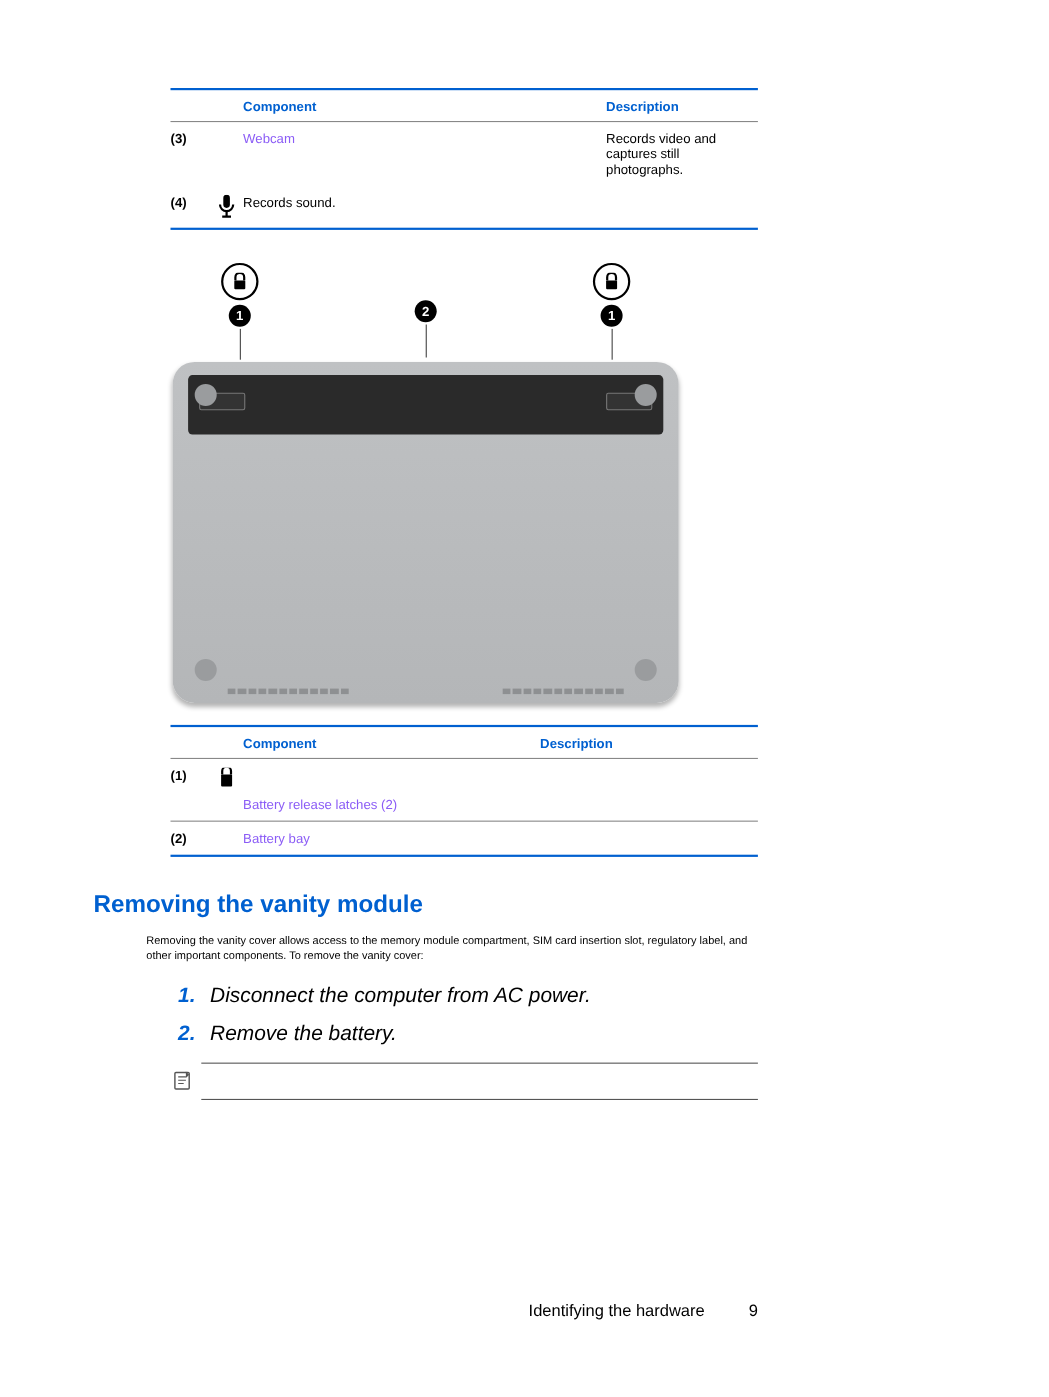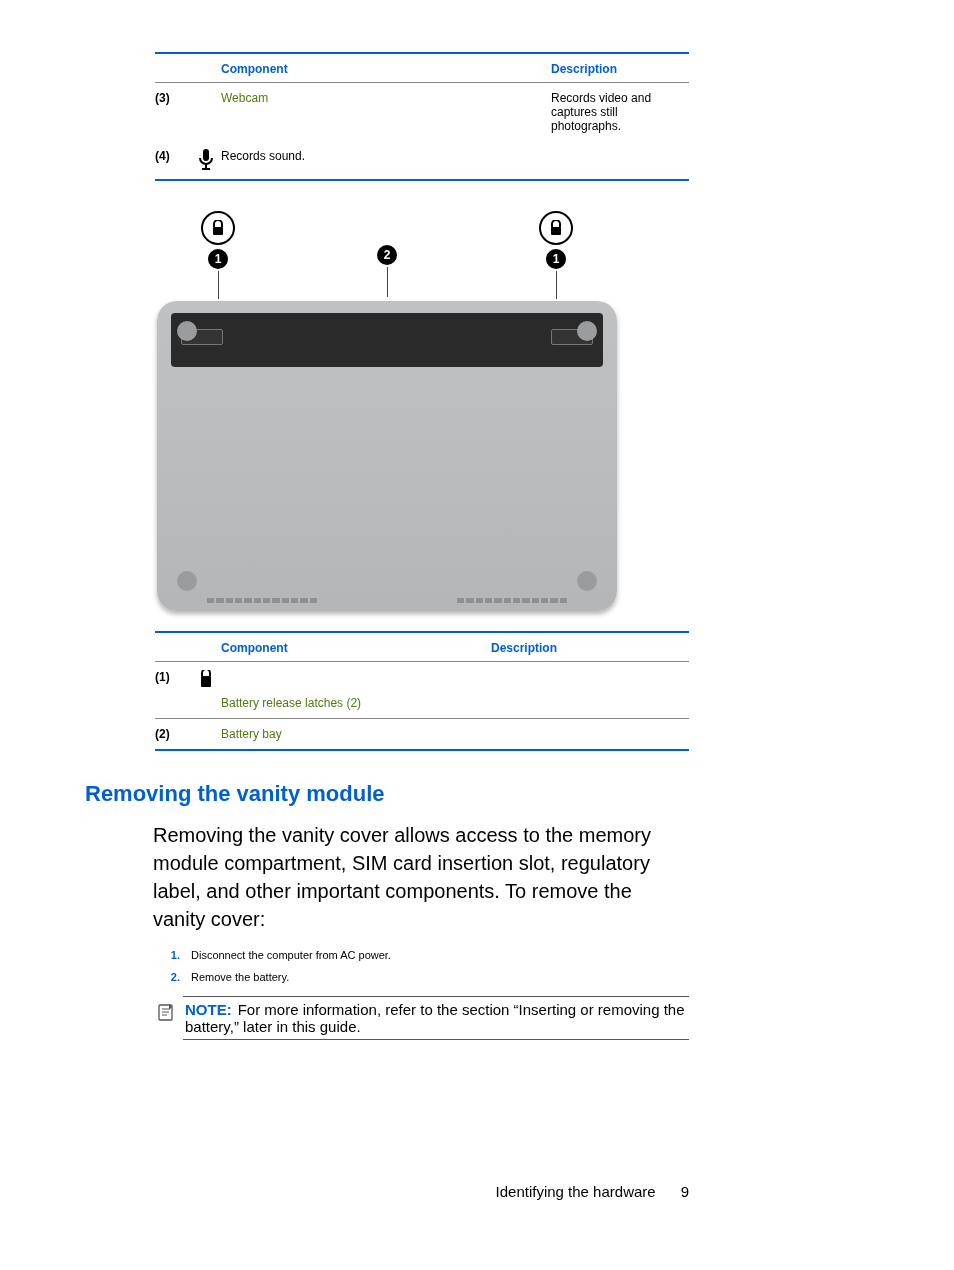--- a/index.html
+++ b/index.html
@@ -6,40 +6,40 @@
     margin: 0;
     padding: 0;
     background: #fff;
     font-family: Arial, Helvetica, sans-serif;
     color: #000;
   }
   .page {
     width: 774px;
     height: 1270px;
     box-sizing: border-box;
-    padding: 52px 85px 70px 85px;
+    padding: 80px 85px 70px 85px;
     position: relative;
   }
   .table-outer {
     border-top: 2px solid #0060d0;
     border-bottom: 2px solid #0060d0;
     margin-left: 70px;
     margin-bottom: 30px;
   }
   .thead-row {
     display: flex;
     padding: 8px 0 6px 0;
     border-bottom: 1px solid #888;
     font-size: 12px;
     font-weight: bold;
     color: #0060d0;
   }
   .col-num { width: 36px; flex-shrink:0; font-size:12px; font-weight:bold; color:#000;}
   .col-icon { width: 30px; flex-shrink:0; display:flex; align-items:flex-start; justify-content:center;}
-  .col-comp { width: 330px; flex-shrink:0; font-size:12px; color:#4d7c0f;}
+  .col-comp { width: 330px; flex-shrink:0; font-size:12px; color:#8b5cf6;}
   .col-desc { flex: 1; font-size:12px; color:#000;}
   .trow {
     display:flex;
     padding: 8px 0;
     font-size:12px;
   }
   .trow + .trow.border-top {
     border-top: 1px solid #888;
   }
   .note-inline { color:#0060d0; font-weight:bold; }
@@ -100,51 +100,52 @@
   .latch.right { right:10px;}
   .foot { width:20px;height:20px;border-radius:50%;background:#9a9c9e;position:absolute;}
   .foot.tl{top:20px;left:20px;} .foot.tr{top:20px;right:20px;}
   .foot.bl{bottom:20px;left:20px;} .foot.br{bottom:20px;right:20px;}
   .vent{position:absolute;bottom:8px;height:5px;width:110px;}
   .vent.left{left:50px;}
   .vent.right{right:50px;}
   .vent-bars{display:flex;gap:2px;height:100%;}
   .vent-bars span{flex:1;background:#8e9092;}
   .body-text {
-    font-size: 20px;
+    font-size: 10px;
     line-height: 1.4;
-    margin-left: 68px;
+    margin-left: 48px;
     margin-bottom: 14px;
   }
   ol.steps {
     margin: 0 0 10px 70px;
     padding-left: 28px;
-    font-size:11px;
+    font-size:19px;
     line-height:1.6;
+    font-style:italic;
   }
   ol.steps li { padding-left: 8px; margin-bottom:4px;}
   ol.steps li::marker { color:#0060d0; font-weight:bold; }
   .note-box {
     margin-left: 98px;
     border-top:1px solid #555;
     border-bottom:1px solid #555;
     padding: 4px 0;
     font-size:15px;
     display:flex;
     gap:10px;
   }
   .note-box .note-icon { flex-shrink:0; margin-top:2px; margin-left:-26px;}
   .note-box .note-label { color:#0060d0; font-weight:bold; margin-right:6px;}
   .footer {
     position:absolute;
     bottom: 70px;
     right: 85px;
     font-size: 15px;
     display:flex;
-    gap: 25px;
+    gap: 40px;
     align-items:baseline;
     margin-left:19px;
   }
   .footer .pagenum { font-size:15px; }
 </style>
 </head>
 <body>
 
 <div class="page">
 
@@ -289,23 +290,20 @@
   <div class="note-box">
     <div class="note-icon">
       <svg width="18" height="18" viewBox="0 0 18 18">
         <rect x="2" y="2" width="13" height="15" rx="1" fill="none" stroke="#555" stroke-width="1.3"></rect>
         <line x1="5" y1="6" x2="12" y2="6" stroke="#555" stroke-width="1"></line>
         <line x1="5" y1="9" x2="12" y2="9" stroke="#555" stroke-width="1"></line>
         <line x1="5" y1="12" x2="10" y2="12" stroke="#555" stroke-width="1"></line>
         <path d="M12 1 l3 3 -3 3" fill="#555"></path>
       </svg>
     </div>
-    <div>
-      <span class="note-label">NOTE:</span><span>For more information, refer to the section “Inserting or removing the battery,” later in this guide.</span>
-    </div>
   </div>
 
   <div class="footer">
     <span>Identifying the hardware</span>
     <span class="pagenum">9</span>
   </div>
 
 </div>
 
 </body></html>

